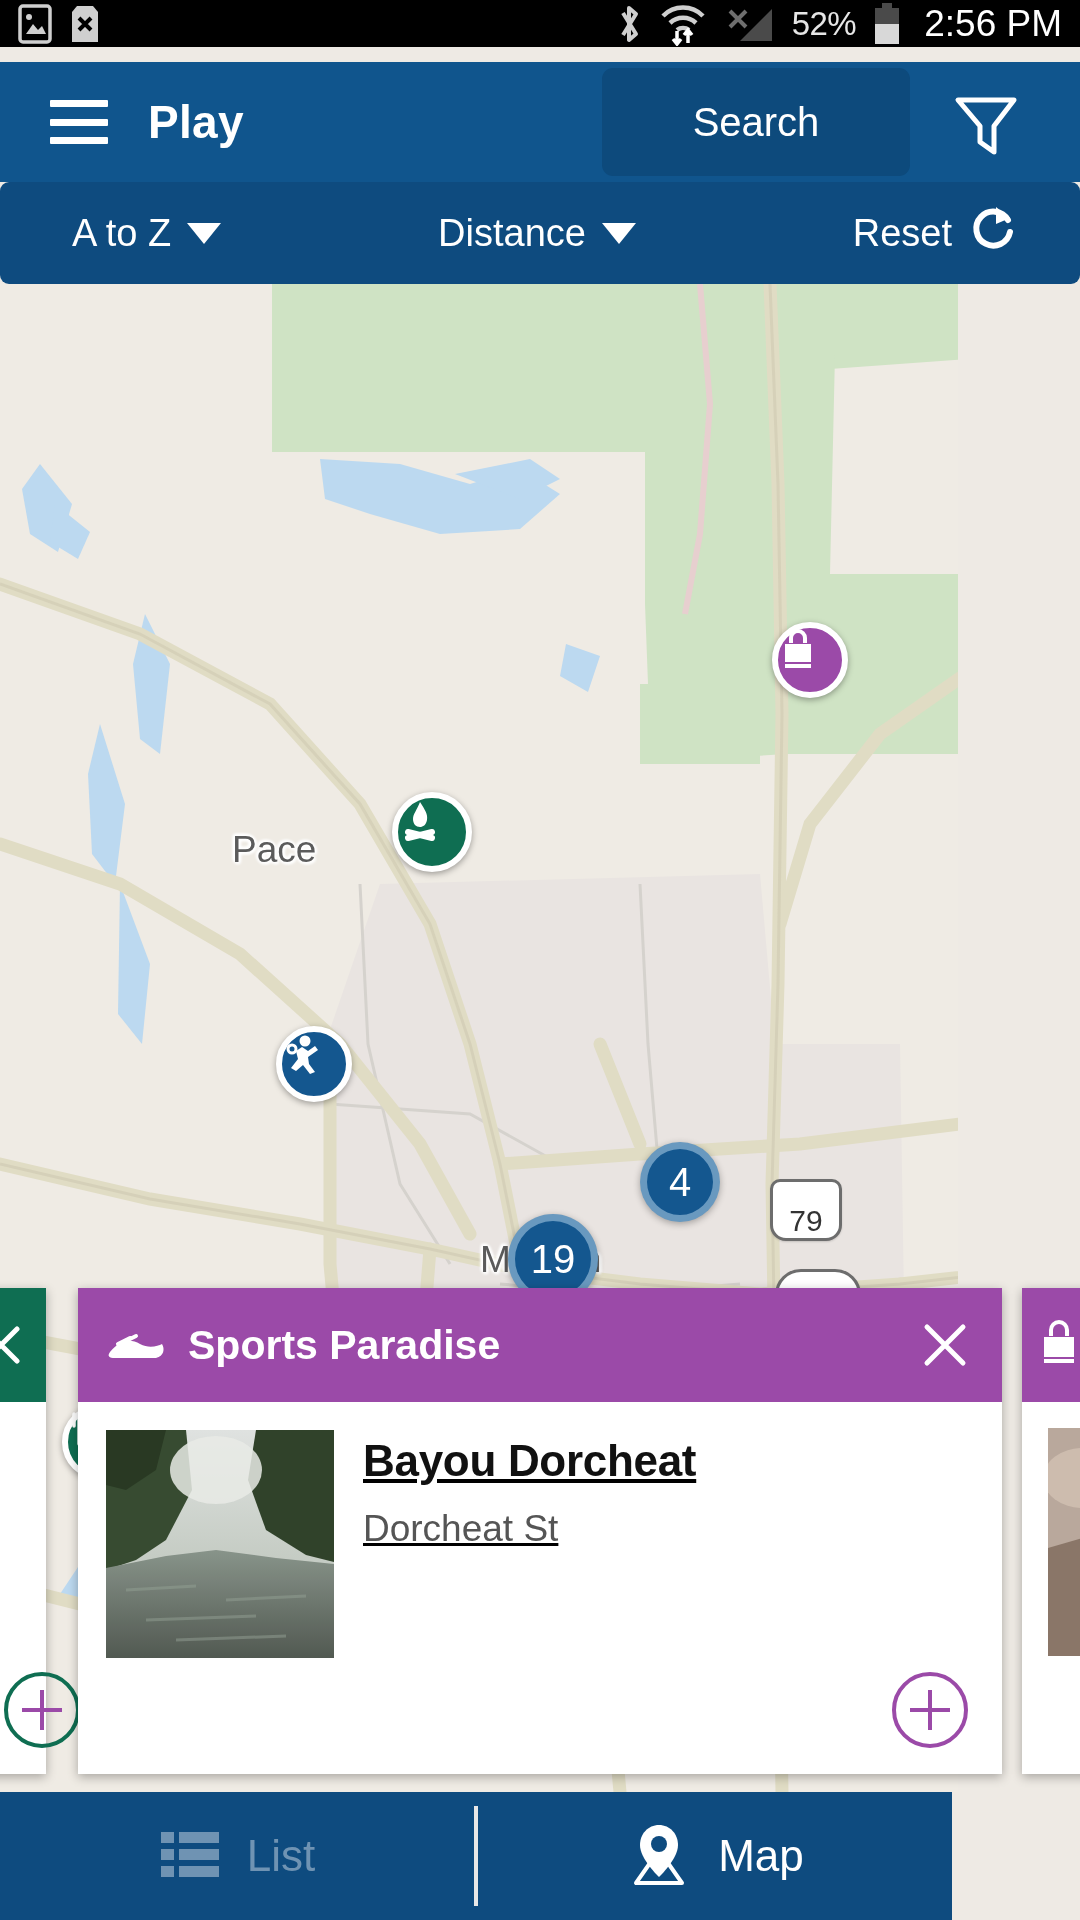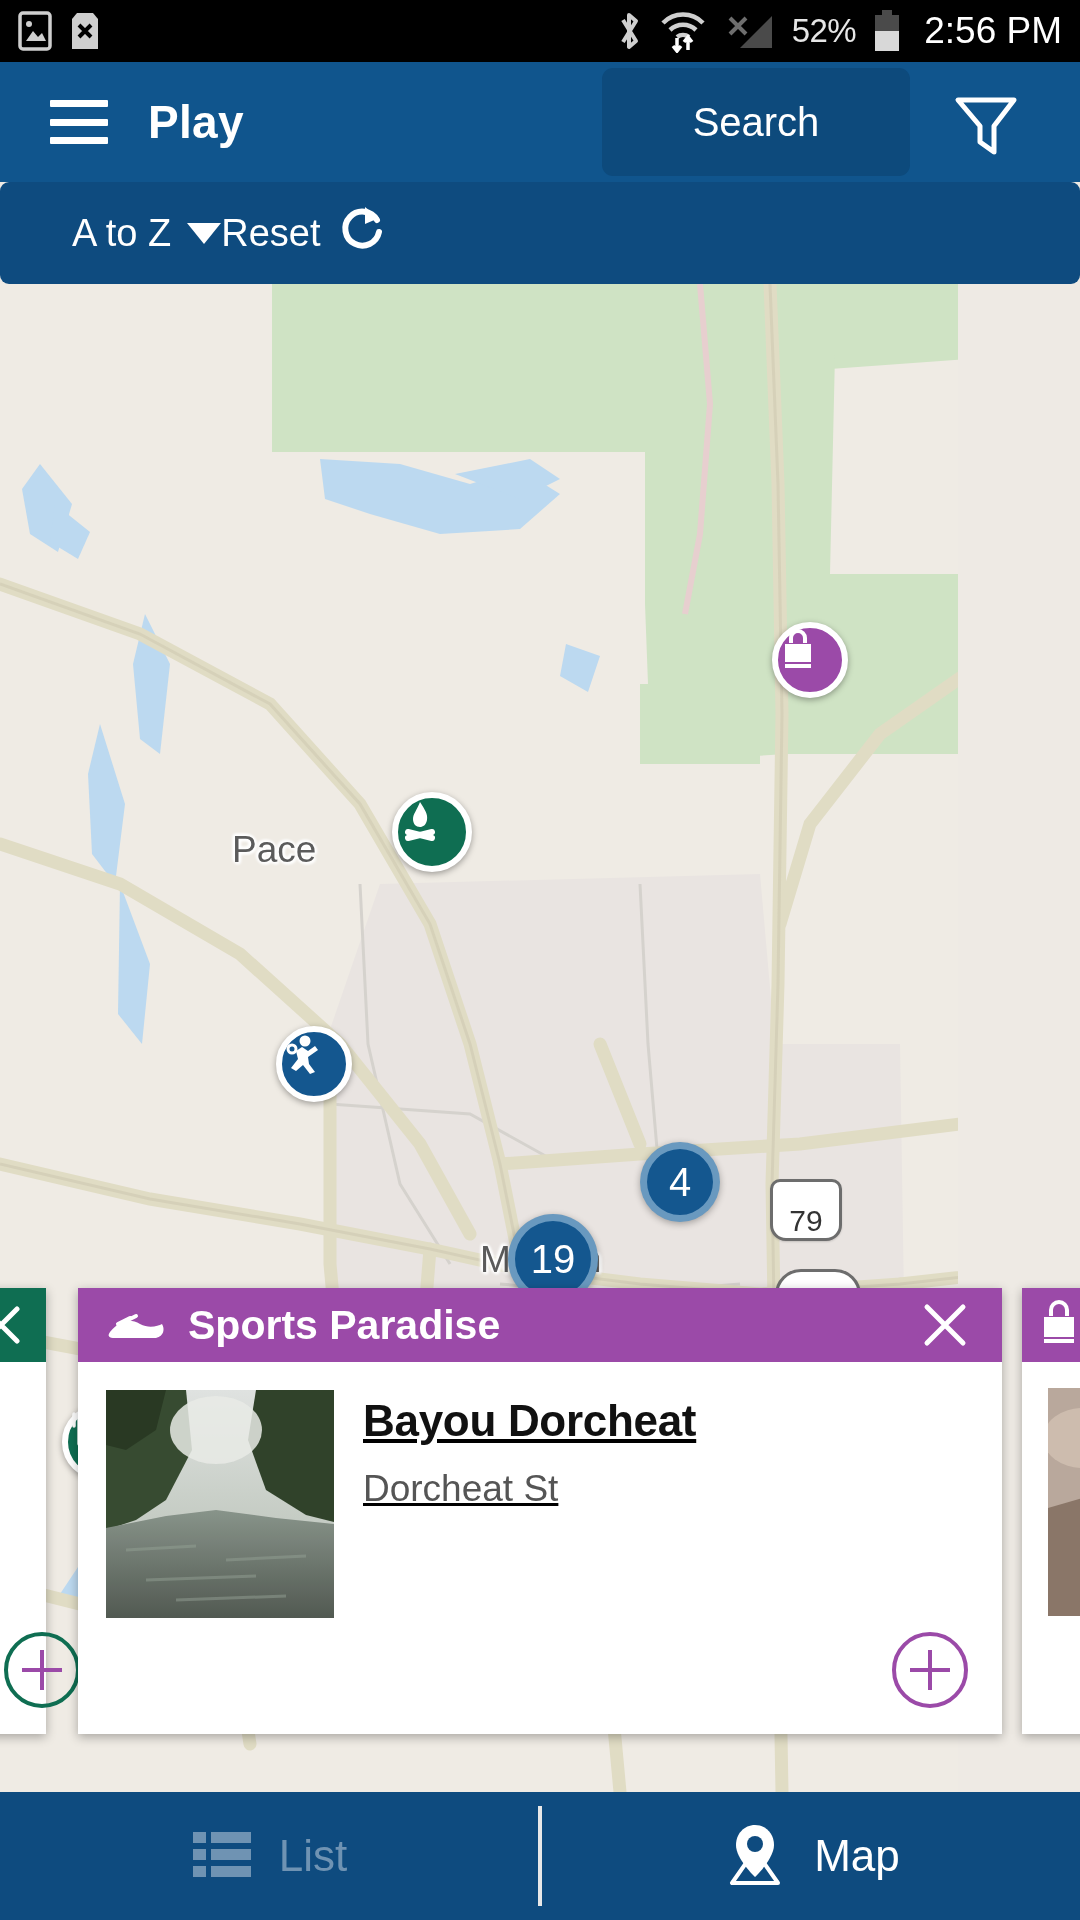--- a/index.html
+++ b/index.html
@@ -5,21 +5,21 @@
   * { margin:0; padding:0; box-sizing:border-box; }
   html,body { width:1080px; height:1920px; overflow:hidden; }
   body {
     font-family:"Liberation Sans", sans-serif;
     background:#eeeae4;
     position:relative;
   }
 
   
   .statusbar{
-    position:absolute; top:0; left:0; width:1080px; height:62px;
+    position:absolute; top:0; left:0; width:1080px; height:47px;
     background:#000; display:flex; align-items:center;
     padding:0 18px; color:#d8d8d8;
   }
   .sb-left{ display:flex; align-items:center; gap:18px; }
   .sb-right{ margin-left:auto; display:flex; align-items:center; gap:16px; }
   .sb-icon{ display:flex; align-items:center; justify-content:center; }
   .sb-battery-text{
     font-size:33px; color:#e6e6e6; letter-spacing:-0.5px;
   }
   .sb-time{
@@ -127,21 +127,21 @@
 
   
   .carousel{
     position:absolute; top:1288px; left:0; width:1080px; height:470px;
   }
   .card{
     position:absolute; top:0; background:#fff;
     box-shadow:0 3px 10px rgba(0,0,0,.3);
   }
   .card-head{
-    height:74px; display:flex; align-items:center; padding:0 26px;
+    height:114px; display:flex; align-items:center; padding:0 26px;
     color:#fff;
     justify-content:space-between;
   }
   .card-head-title{ font-size:41px; font-weight:bold; margin-left:22px; }
   .card-close{
     margin-left:auto; cursor:pointer; width:62px;height:62px;
     display:flex;align-items:center;justify-content:center;
   }
   .card-body{ position:relative; height:372px; padding:28px; display:flex; }
   .thumb{
@@ -154,21 +154,21 @@
   .plus-btn{
     position:absolute; right:34px; bottom:26px;
     width:76px;height:76px;border-radius:50%;border:4px solid #9b4aa8;
     display:flex;align-items:center;justify-content:center; cursor:pointer;
   }
   .plus-btn:before{ content:""; position:absolute; width:40px;height:4px;background:#9b4aa8;}
   .plus-btn:after{ content:""; position:absolute; width:4px;height:40px;background:#9b4aa8;}
 
   
   .bottomnav{
-    position:absolute; bottom:0; left:0; width:1080px; height:128px;
+    position:absolute; bottom:0; left:0; width:952px; height:128px;
     background:#0e4b7f; display:flex;
   }
   .nav-tab{
     flex:1; display:flex;align-items:center;justify-content:center;gap:26px;
     cursor:pointer;
   }
   .nav-tab .lbl{ font-size:44px; }
   .nav-inactive .lbl{ color:#6f93b3; }
   .nav-active .lbl{ color:#fff; }
   .nav-sep{
@@ -240,20 +240,24 @@
   <div class="filter-btn">
     <svg width="80" height="80" viewBox="0 0 80 80">
       <path d="M12 18 L68 18 L48 44 L48 70 L34 60 L34 44 Z" fill="none" stroke="#fff" stroke-width="5" stroke-linejoin="round"></path>
     </svg>
   </div>
 </div>
 
 <div class="sortbar">
   <div class="sort-item sort-atoz">
     <span>A to Z</span>
+    <span class="caret"></span>
+  </div>
+  <div class="sort-item sort-distance">
+    <span>Distance</span>
     <span class="caret"></span>
   </div>
   <div class="sort-item sort-reset">
     <span>Reset</span>
     <span>
       <svg width="52" height="54" viewBox="0 0 52 54">
         <path d="M40 18 A17 17 0 1 0 42 30" fill="none" stroke="#fff" stroke-width="6" stroke-linecap="round"></path>
         <path d="M28 5 L42 16 L28 22" fill="#fff"></path>
       </svg>
     </span>

